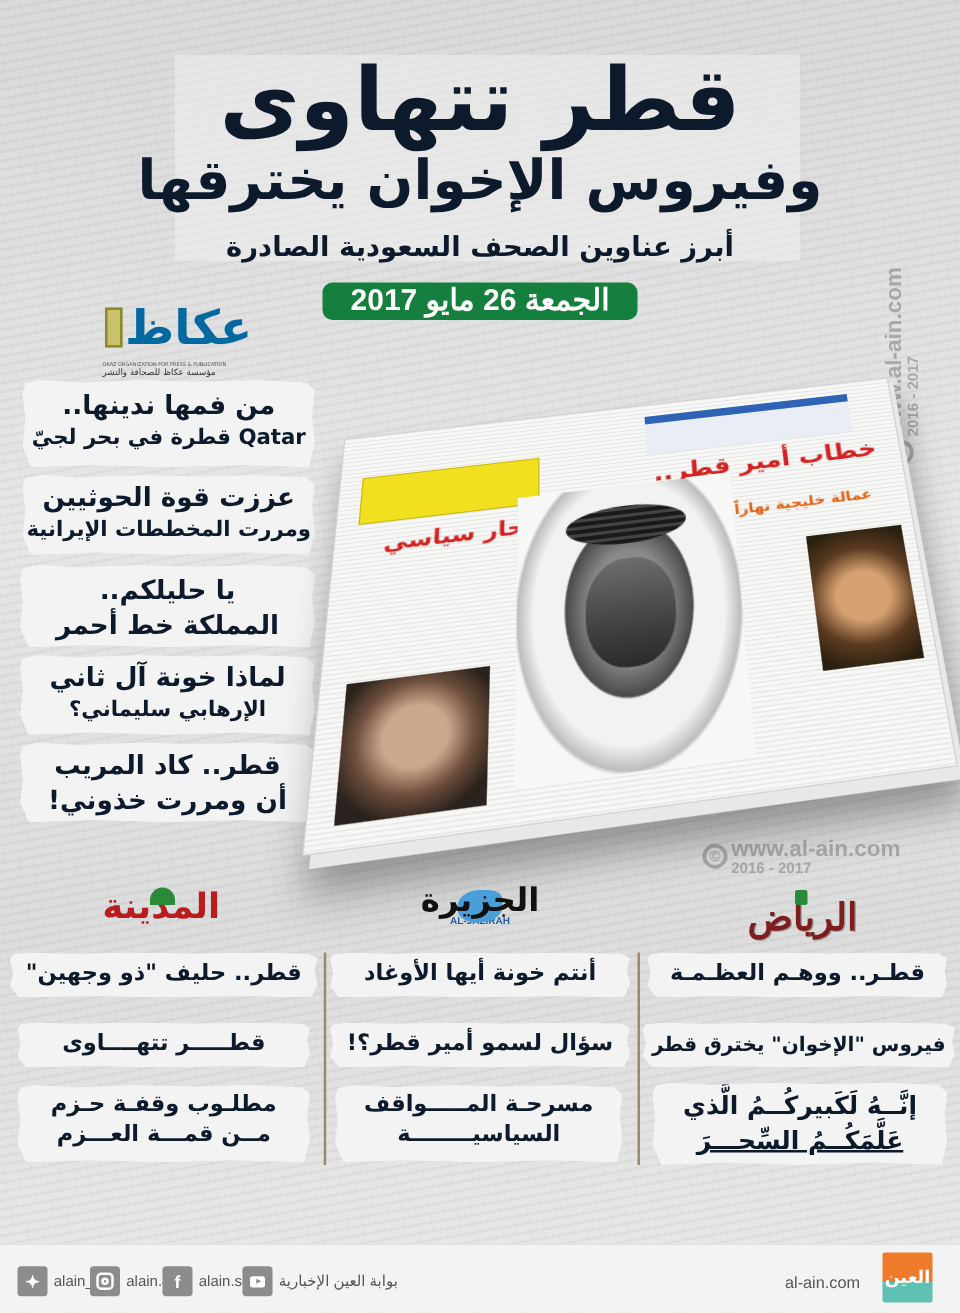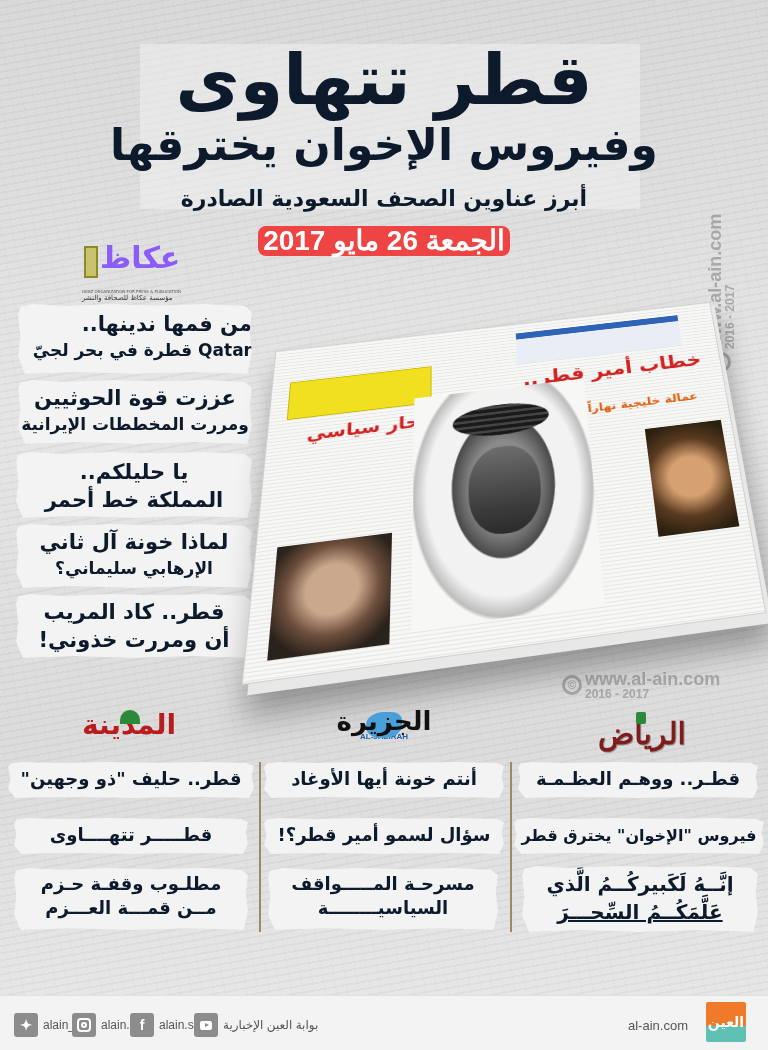--- a/index.html
+++ b/index.html
@@ -27,22 +27,22 @@
   .title-sub {
     position: absolute; top: 120px; left: 0; width: 768px; text-align: center;
     font-size: 44px; font-weight: bold; line-height: 50px; color: #0c1a2c; direction: rtl;
   }
   .subtitle {
     position: absolute; top: 186px; left: 0; width: 768px; text-align: center;
     font-size: 22px; font-weight: bold; color: #0c1a2c; direction: rtl;
   }
   .date-pill {
     position: absolute; top: 226px; left: 258px; width: 252px; height: 30px;
-    background: #ef4444; border-radius: 8px; color: #fff; text-align: center;
-    font-size: 28px; font-weight: bold; line-height: 30px; direction: rtl;
+    background: #15803d; border-radius: 8px; color: #fff; text-align: center;
+    font-size: 24px; font-weight: bold; line-height: 30px; direction: rtl;
     font-family: "Liberation Sans", sans-serif;
   }
 
   
   .wm {
     position: absolute; color: rgba(150,150,150,0.75); font-family: "Liberation Sans", sans-serif;
     font-weight: bold; line-height: 1; white-space: nowrap;
   }
   .wm .wm-url { font-size: 18px; display: block; }
   .wm .wm-years { font-size: 12px; display: block; }
@@ -54,21 +54,21 @@
   .wm-vert { transform: rotate(-90deg); transform-origin: left top; }
   .wm-flex { display: flex; align-items: center; }
 
   
   .okaz-logo { position: absolute; left: 80px; top: 246px; width: 110px; height: 50px; }
   .okaz-box {
     position: absolute; left: 4px; top: 0; width: 14px; height: 32px; border: 2px solid #8a8a2a;
     background: #c9c26b;
   }
   .okaz-word {
-    position: absolute; left: 20px; top: -6px; font-size: 30px; color: #8b5cf6; font-weight: bold;
+    position: absolute; left: 20px; top: -6px; font-size: 38px; color: #0369a1; font-weight: bold;
     direction: rtl;
   }
   .okaz-tag {
     position: absolute; left: 2px; top: 48px; font-size: 7px; color: #333; direction: rtl; white-space: nowrap;
   }
   .okaz-tag-en { position: absolute; left: 2px; top: 43px; font-size: 4px; color: #555; white-space: nowrap; }
 
   
   .strip {
     position: absolute; background: #f3f3f3; direction: rtl; text-align: center;
@@ -223,21 +223,21 @@
     </div>
   </div>
 
   <div class="okaz-logo">
     <div class="okaz-box"></div>
     <div class="okaz-word">عكاظ</div>
     <div class="okaz-tag">مؤسسة عكاظ للصحافة والنشر</div>
     <div class="okaz-tag-en">OKAZ ORGANIZATION FOR PRESS &amp; PUBLICATION</div>
   </div>
 
-  <div class="strip" style="left:18px; top:304px; width:234px; height:70px; padding-top:6px;text-align:right;">
+  <div class="strip" style="left:18px; top:304px; width:234px; height:70px; padding-top:6px;">
     <span class="l1">من فمها ندينها..</span>
     <span class="l2">Qatar قطرة في بحر لجيّ</span>
   </div>
   <div class="strip" style="left:18px; top:380px; width:234px; height:64px; padding-top:4px;">
     <span class="l1">عززت قوة الحوثيين</span>
     <span class="l2">ومررت المخططات الإيرانية</span>
   </div>
   <div class="strip" style="left:16px; top:452px; width:236px; height:66px; padding-top:6px;">
     <span class="l1">يا حليلكم..</span>
     <span class="l1">المملكة خط أحمر</span>

